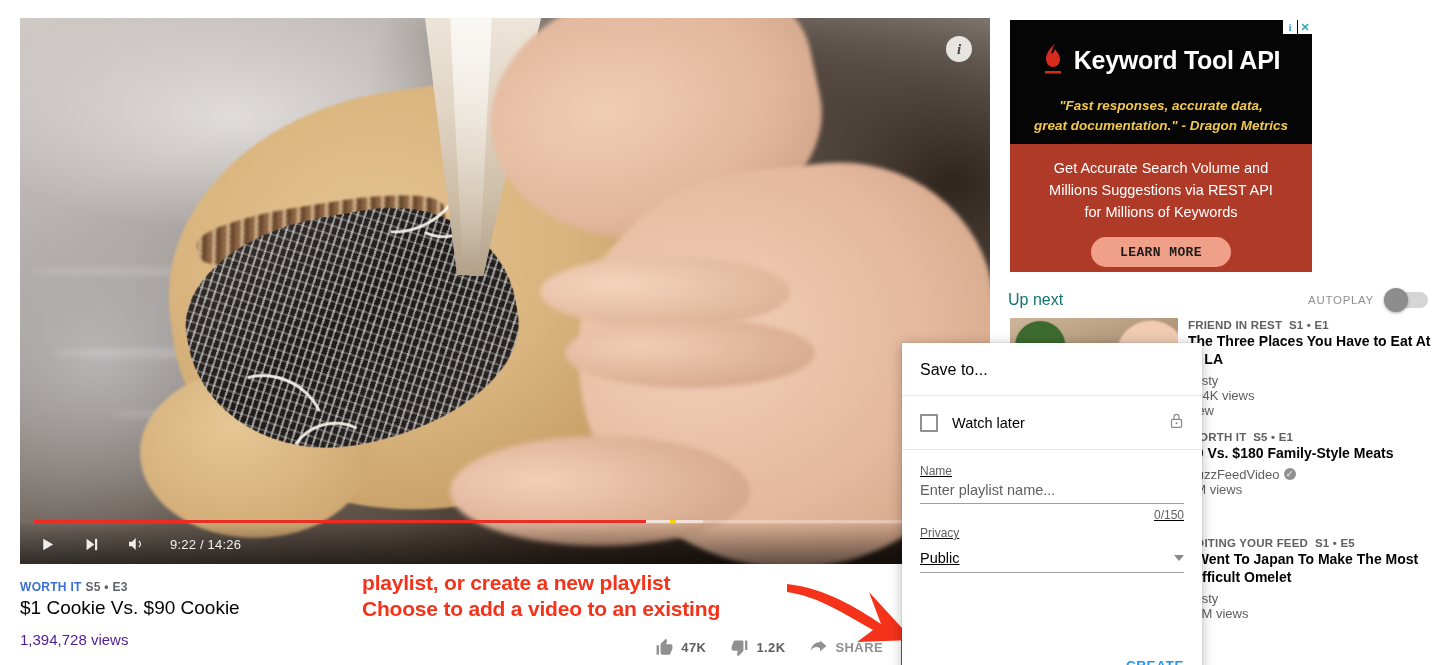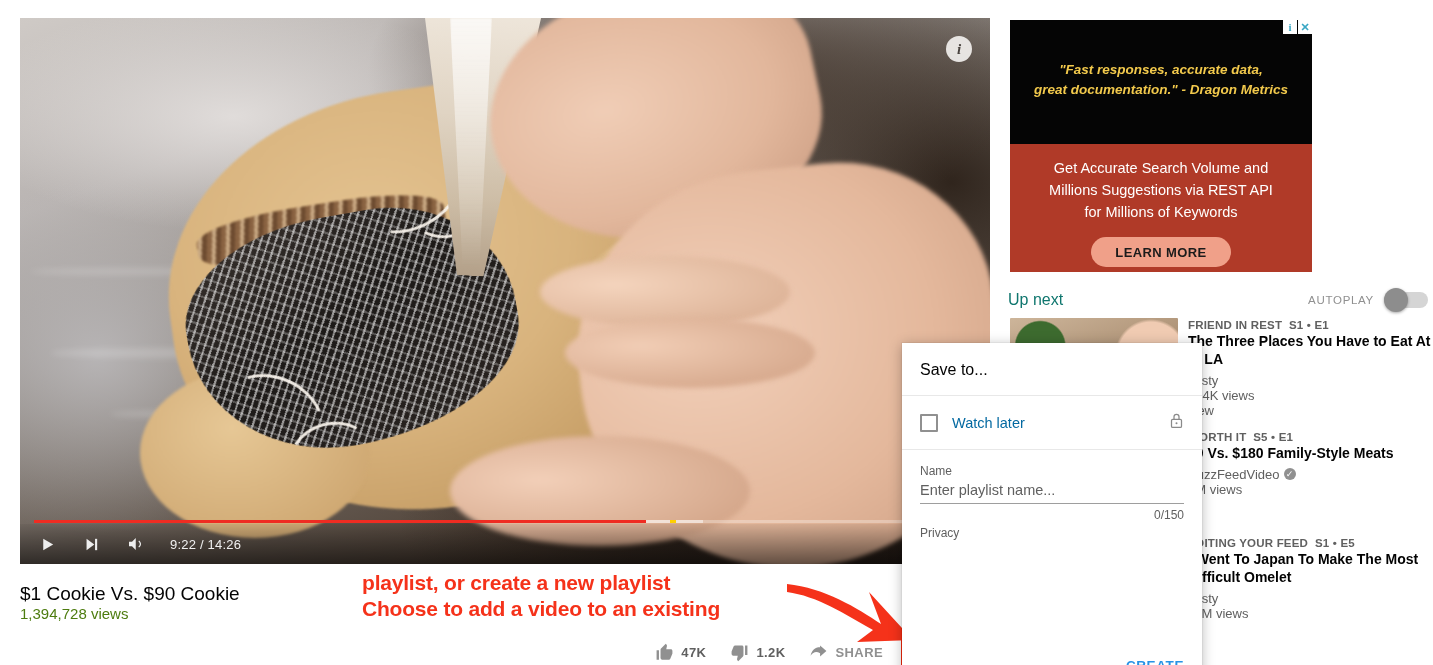--- a/index.html
+++ b/index.html
@@ -116,26 +116,26 @@
     border: 1.5px solid #eee; border-radius: 2px; color:#eee; font-size: 9px; font-weight: 700;
     padding: 1px 3px; line-height: 1; letter-spacing: .5px;
     background: rgba(255,255,255,.95); color:#2b2b2b; border-color: rgba(255,255,255,.95);
   }
 
   
   .meta { position:absolute; left: 20px; top: 580px; width: 640px; }
   .meta-series { font-size: 12px; font-weight: 700; color:#3b6fd4; letter-spacing:.3px; }
   .meta-series .sep { color:#5f6368; font-weight:700; }
   .meta-title { font-size: 19px; color:#030303; margin-top: 3px; font-weight: 400; }
-  .meta-views { font-size: 15px; color:#4d7c0f; }
+  .meta-views { font-size: 15px; color:#4c1d95; margin-top: 12px; }
 
   
   .actions {
     position:absolute; right: 443px; top: 628px;
-    display:flex; align-items:flex-end; gap: 12px;
+    display:flex; align-items:center; gap: 12px;
   }
   .act { display:flex; align-items:center; gap: 7px; color:#909090; font-size: 13px;
          font-weight:700; letter-spacing:.4px; padding: 4px 6px; cursor:pointer; }
   .act svg { fill:#909090; }
   .act-count { color:#606060; font-size: 13px; font-weight: 700; }
   .save-highlight {
     border: 4px solid #f8280c; padding: 4px 6px; display:flex; align-items:center;
     justify-content:center; background:#fff;
   }
   .dots { display:flex; gap:3.5px; align-items:center; padding: 10px 8px; cursor:pointer; }
@@ -168,21 +168,21 @@
     margin-top: 18px; text-align:center; color:#f2c94c; font-style: italic;
     font-size: 13.5px; line-height: 1.45; font-weight: 600; padding: 0 14px;
   }
   .ad-bottom {
     height: 128px; background:#b03a28; padding-top: 14px; text-align:center;
   }
   .ad-copy { color:#fff; font-size: 14.5px; line-height: 1.5; padding: 0 18px; text-align: center; }
   .ad-cta {
     margin: 14px auto 0; width: 140px; height: 30px; border-radius: 16px; background:#f0a089;
     color:#1b1b1b; font-size: 13px; font-weight: 700; letter-spacing:.4px;
-    display:flex; align-items:center; justify-content:center; cursor:pointer;
+    display:flex; align-items:center; justify-content:center; cursor:pointer;font-family:Liberation Mono, monospace;
   }
 
   
   .upnext-row {
     position:absolute; left: 1008px; top: 288px; width: 420px; height: 24px;
     display:flex; align-items:center;
   }
   .upnext-label { font-size: 16px; color:#0f766e; }
   .autoplay-wrap { margin-left:auto; display:flex; align-items:center; gap: 10px; }
   .autoplay-text { font-size: 11.5px; color:#909090; font-weight: 500; letter-spacing:.7px; }
@@ -228,23 +228,23 @@
   
   .dialog {
     position:absolute; left: 902px; top: 343px; width: 300px; height: 344px;
     background:#fff; box-shadow: 0 2px 12px rgba(0,0,0,.28), 0 0 0 1px rgba(0,0,0,.04);
     z-index: 40; display:flex; flex-direction:column;
   }
   .dlg-title { font-size: 16px; color:#030303; padding: 18px 18px 16px; }
   .dlg-div { height:1px; background:#e8e8e8; }
   .dlg-row { display:flex; align-items:center; padding: 16px 18px; gap: 14px; }
   .checkbox { width: 18px; height: 18px; border: 2px solid #909090; border-radius: 1px; cursor:pointer; }
-  .dlg-row-label { font-size: 14.5px; color:#0369a1; }
+  .dlg-row-label { font-size: 14.5px; color:#000000; }
   .lock { margin-left:auto; }
-  .dlg-body { padding: 14px 18px 0; }
+  .dlg-body { padding: 14px 18px 0; text-decoration: underline; }
   .field-label { font-size: 12px; color:#606060; }
   .field-input {
     font-size: 14.5px; color:#606060; border:0; border-bottom: 1px solid #9e9e9e;
     width: 100%; padding: 4px 0 5px; outline:none; background:transparent;
     font-family:"Liberation Sans", sans-serif;
   }
   .field-input::placeholder { color:#606060; opacity:1; }
   .counter { text-align:right; font-size: 12px; color:#606060; margin-top: 4px; }
   .select-wrap { position:relative; margin-top: 6px; }
   .select-val {
@@ -327,20 +327,24 @@
         <span class="ctrl-icon">
           <svg width="17" height="17" viewBox="0 0 24 24">
             <path d="M19.4 13c.04-.33.06-.66.06-1s-.02-.67-.06-1l2.1-1.6c.19-.15.24-.42.12-.64l-2-3.46c-.12-.22-.39-.3-.61-.22l-2.48 1a7.3 7.3 0 0 0-1.73-1l-.38-2.65A.5.5 0 0 0 13.92 2h-4a.5.5 0 0 0-.5.43L9.04 5.08c-.63.26-1.2.6-1.73 1l-2.48-1a.5.5 0 0 0-.61.22l-2 3.46c-.12.22-.07.49.12.64L4.44 11c-.04.33-.06.66-.06 1s.02.67.06 1l-2.1 1.6c-.19.15-.24.42-.12.64l2 3.46c.12.22.39.3.61.22l2.48-1c.53.4 1.1.74 1.73 1l.38 2.65a.5.5 0 0 0 .5.43h4a.5.5 0 0 0 .5-.43l.38-2.65c.63-.26 1.2-.6 1.73-1l2.48 1c.22.08.49 0 .61-.22l2-3.46a.5.5 0 0 0-.12-.64L19.4 13zm-7.48 2.5a3.5 3.5 0 1 1 0-7 3.5 3.5 0 0 1 0 7z"></path>
           </svg>
         </span>
       </span>
     </div>
   </div>
 
   <div class="meta">
+    <div class="meta-series">
+      <span>WORTH IT</span>
+      <span class="sep">S5 • E3</span>
+    </div>
     <div class="meta-title">$1 Cookie Vs. $90 Cookie</div>
     <div class="meta-views">1,394,728 views</div>
   </div>
 
   <div class="annot">
     <div>playlist,  or create a new playlist</div>
     <div>Choose to add a video to an existing</div>
   </div>
   <svg class="arrow" viewBox="0 0 130 72">
     <path d="M2 6 C 40 10, 72 30, 96 46 L 84 14 L 128 62 L 72 64 L 88 52 C 60 36, 32 18, 2 14 Z" fill="#f5321a"></path>
@@ -379,20 +383,29 @@
       <i></i>
       <i></i>
     </div>
   </div>
 
   <div class="ad">
     <div class="ad-top">
       <div class="ad-badges">
         <span class="ad-badge">i</span>
         <span class="ad-badge">✕</span>
+      </div>
+      <div class="ad-title-row">
+        <span class="flame">
+          <svg width="22" height="34" viewBox="0 0 22 34">
+            <path d="M13 1 C 8 7, 4 11, 4 17 c0 5 4 8 7 8 4 0 7-3 7-8 0-4-3-7-5-10 -1 3-2 4-4 5 1-4 2-7 4-11z" fill="#d62b1f"></path>
+            <rect x="3" y="29" width="16" height="2.5" fill="#d62b1f"></rect>
+          </svg>
+        </span>
+        <span class="ad-title">Keyword Tool API</span>
       </div>
       <div class="ad-quote">
         <div>"Fast responses, accurate data,</div>
         <div>great documentation." - Dragon Metrics</div>
       </div>
     </div>
     <div class="ad-bottom">
       <div class="ad-copy">
         <div>Get Accurate Search Volume and</div>
         <div>Millions Suggestions via REST API</div>
@@ -482,19 +495,25 @@
           <circle cx="12" cy="17.5" r="1.6" fill="#8a8a8a"></circle>
         </svg>
       </span>
     </div>
     <div class="dlg-div"></div>
     <div class="dlg-body">
       <div class="field-label">Name</div>
       <input class="field-input" type="text" placeholder="Enter playlist name..." style="">
       <div class="counter">0/150</div>
       <div class="field-label" style="margin-top:4px;">Privacy</div>
+      <div class="select-wrap">
+        <div class="select-val">
+          <span>Public</span>
+          <span class="caret"></span>
+        </div>
+      </div>
     </div>
     <div class="dlg-footer">
       <span class="create-btn">CREATE</span>
     </div>
   </div>
 
 </div>
 
 </body></html>

